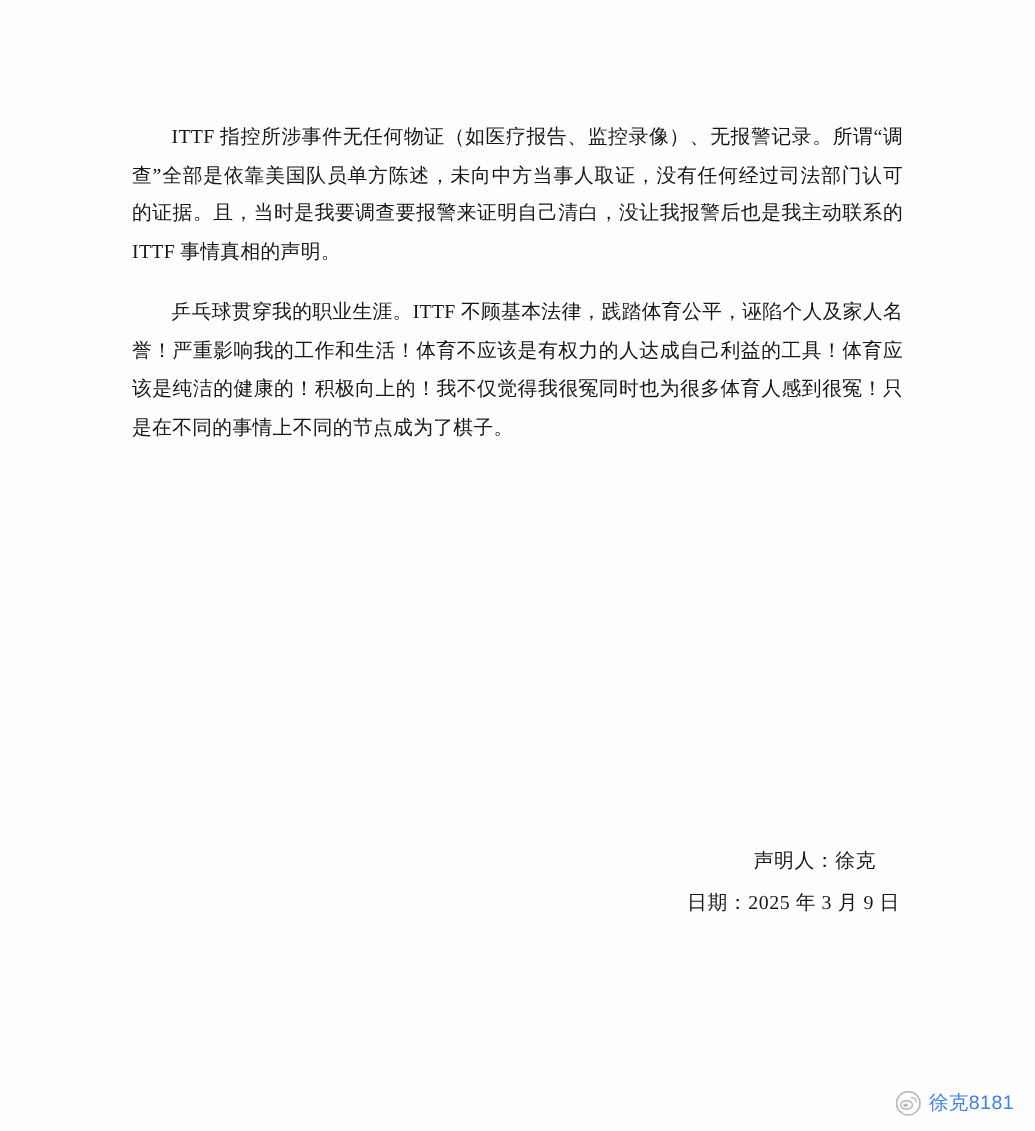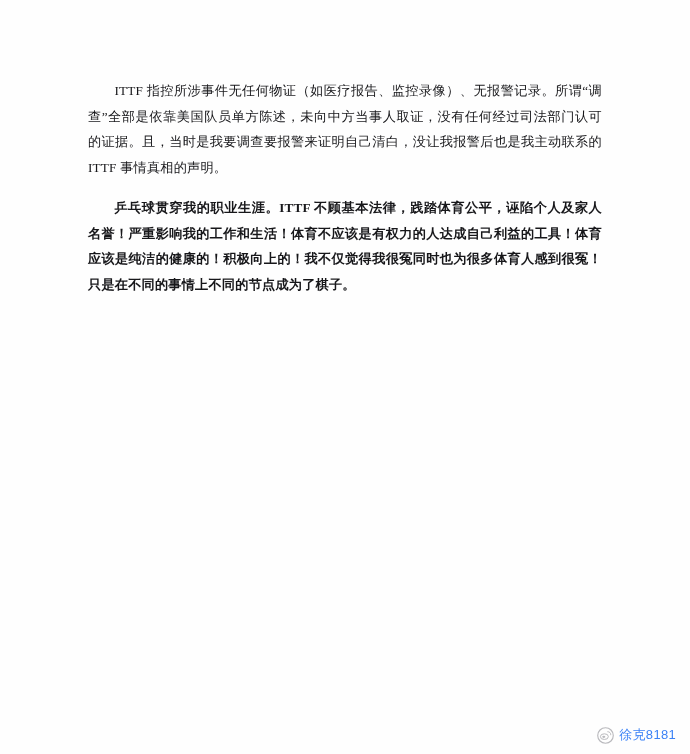--- a/index.html
+++ b/index.html
@@ -33,21 +33,21 @@
     font-size: 13.2px;
     line-height: 1.95;
     text-align: justify;
     text-justify: inter-ideograph;
     margin: 0 0 14px 0;
     text-indent: 2em;
     color: #17171a;
     letter-spacing: 0.2px;
   }
   .para.b {
-    font-weight: bold;
+    font-weight: normal;
   }
   .signature-block {
     position: absolute;
     right: 88px;
     top: 560px;
     width: 260px;
     text-align: right;
     font-size: 13.2px;
     line-height: 2.1;
     color: #17171a;
@@ -85,20 +85,24 @@
 </head>
 <body>
 
 <div class="page">
 
   <div class="doc-body">
     <p class="para">ITTF 指控所涉事件无任何物证（如医疗报告、监控录像）、无报警记录。所谓“调查”全部是依靠美国队员单方陈述，未向中方当事人取证，没有任何经过司法部门认可的证据。且，当时是我要调查要报警来证明自己清白，没让我报警后也是我主动联系的 ITTF 事情真相的声明。</p>
     <p class="para b">乒乓球贯穿我的职业生涯。ITTF 不顾基本法律，践踏体育公平，诬陷个人及家人名誉！严重影响我的工作和生活！体育不应该是有权力的人达成自己利益的工具！体育应该是纯洁的健康的！积极向上的！我不仅觉得我很冤同时也为很多体育人感到很冤！只是在不同的事情上不同的节点成为了棋子。</p>
   </div>
 
+  <div class="signature-block">
+    <span class="sig-line">声明人：徐克</span>
+    <span class="sig-line date">日期：2025 年 3 月 9 日</span>
+  </div>
 
   <div class="watermark">
     <span class="wb-logo">
       <svg width="17" height="17" viewBox="0 0 24 24" aria-hidden="true">
         <circle cx="12" cy="12" r="11" fill="none" stroke="#b9b9bd" stroke-width="1.6"></circle>
         <ellipse cx="10.4" cy="13.6" rx="5.6" ry="4" fill="none" stroke="#b9b9bd" stroke-width="1.4"></ellipse>
         <ellipse cx="9.6" cy="13.9" rx="2.2" ry="1.6" fill="#b9b9bd"></ellipse>
         <path d="M15.2 6.6c2.6 0 4.6 2 4.3 4.4" fill="none" stroke="#b9b9bd" stroke-width="1.3" stroke-linecap="round"></path>
       </svg>
     </span>

